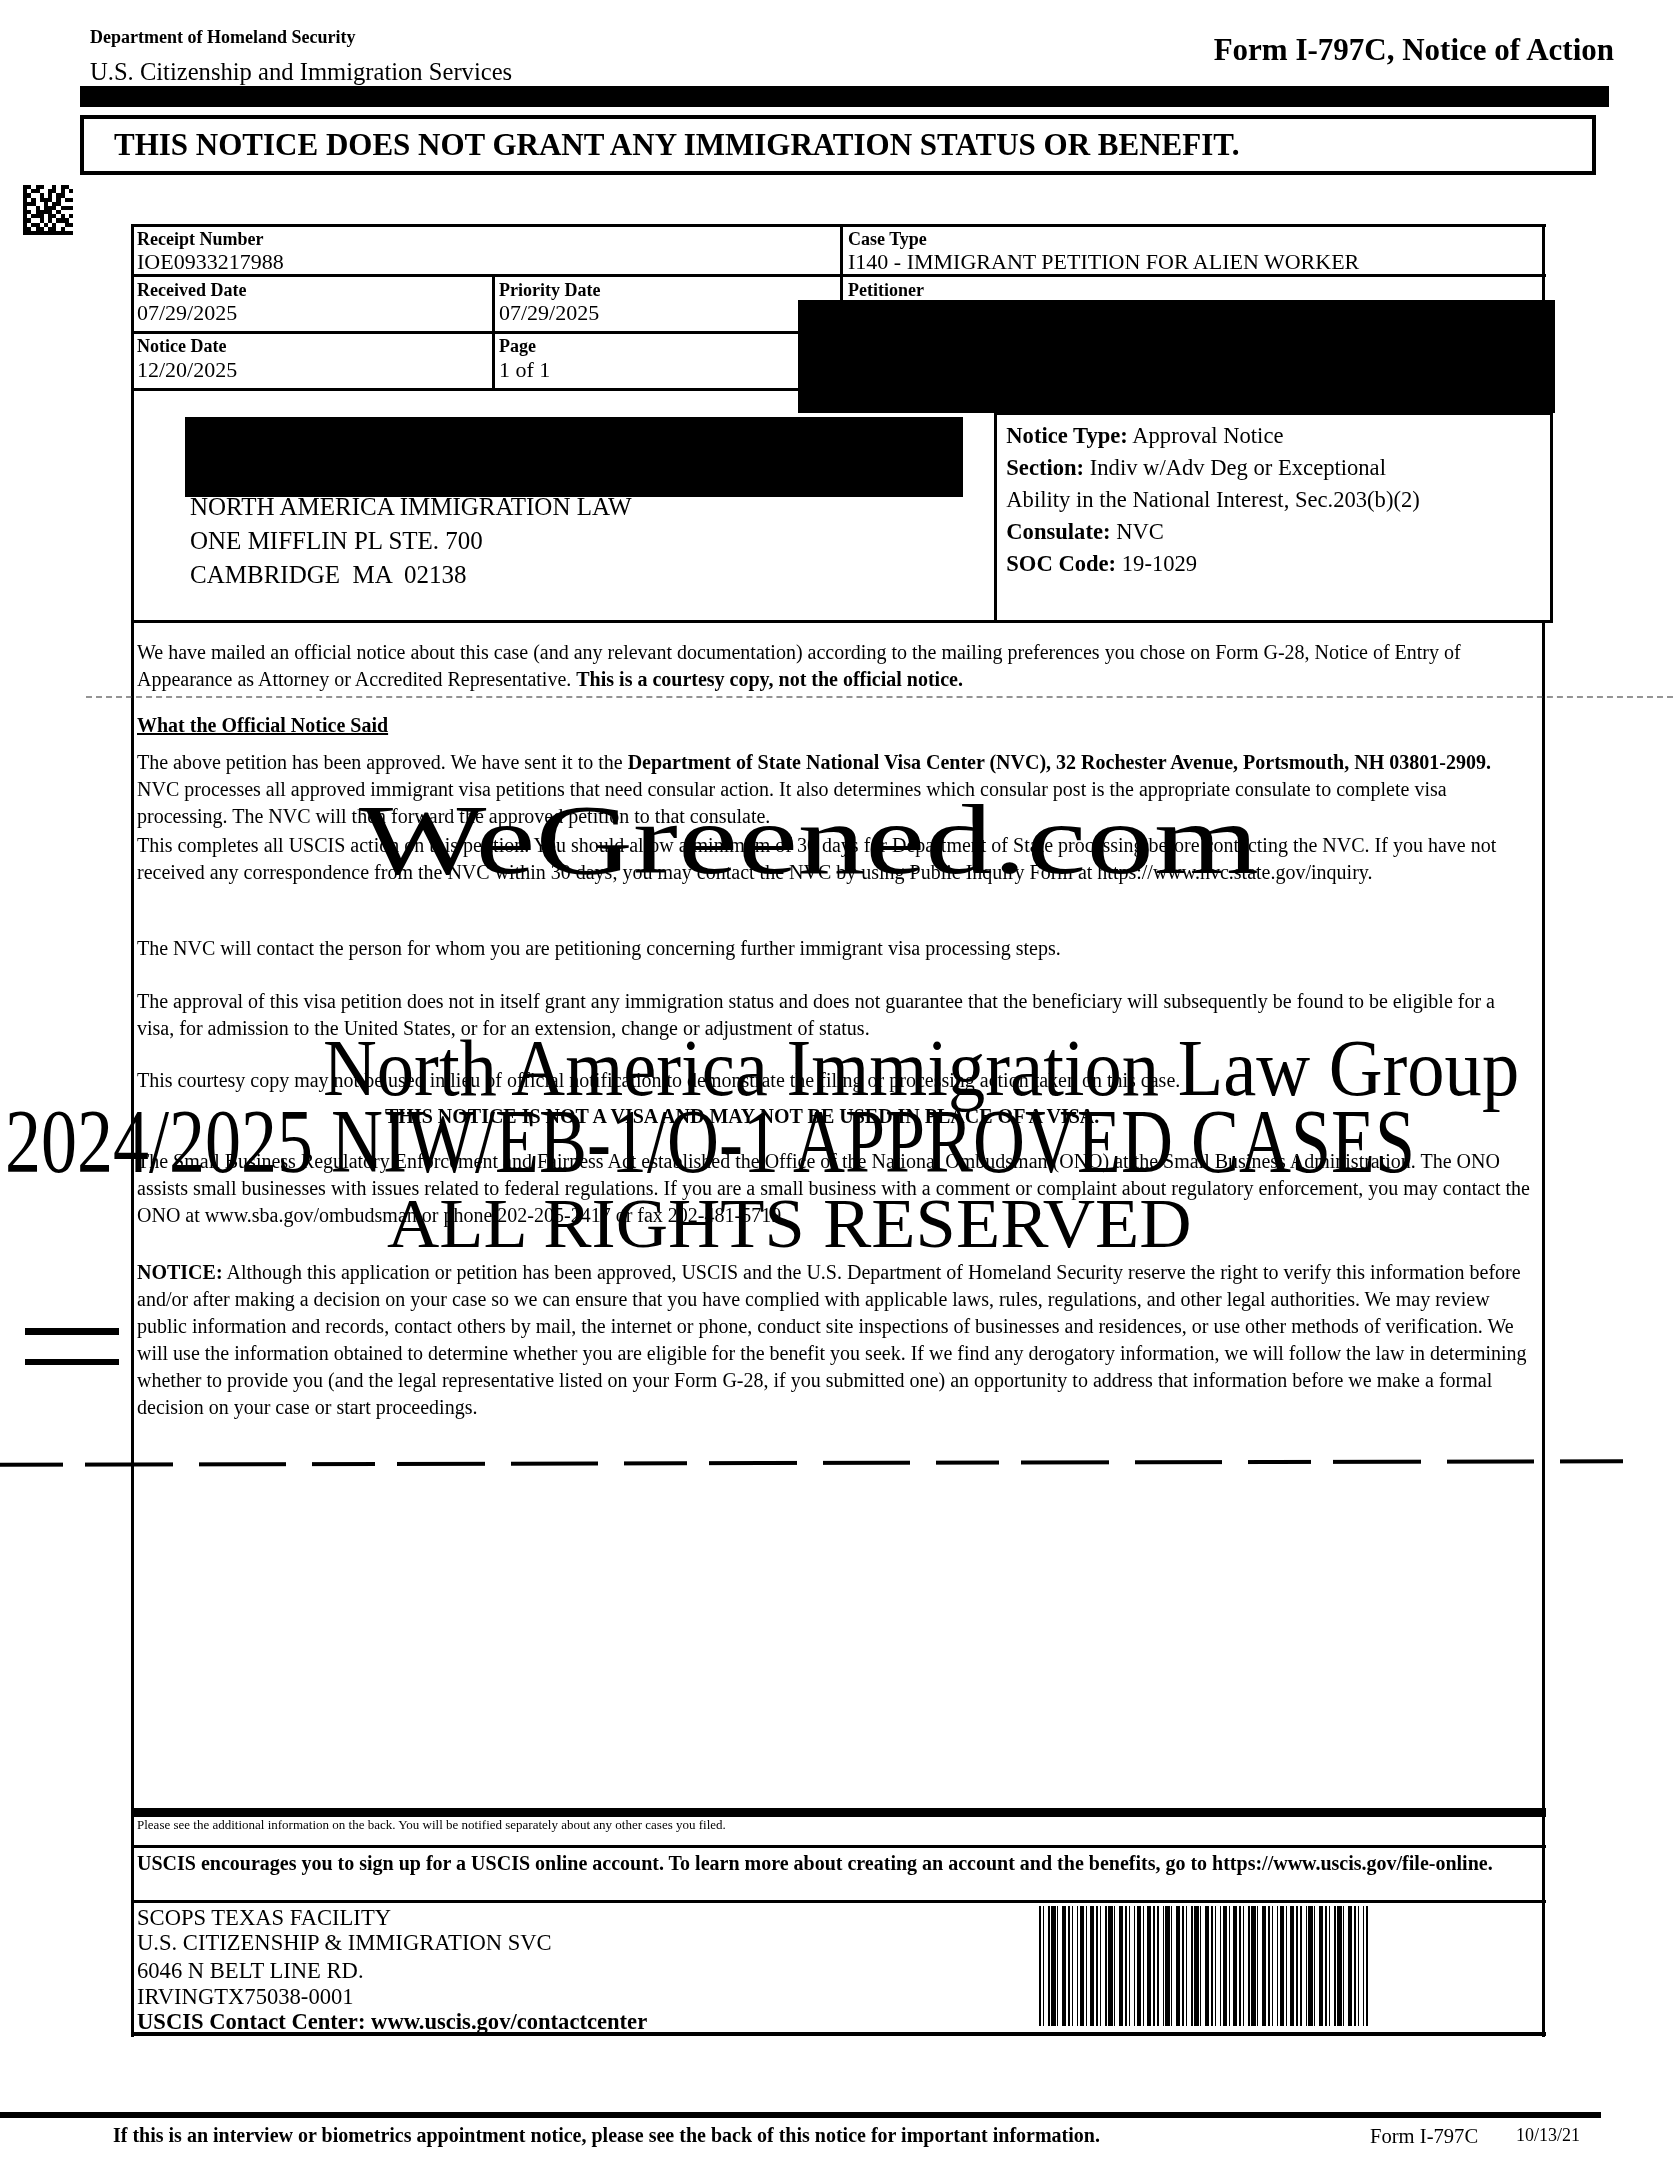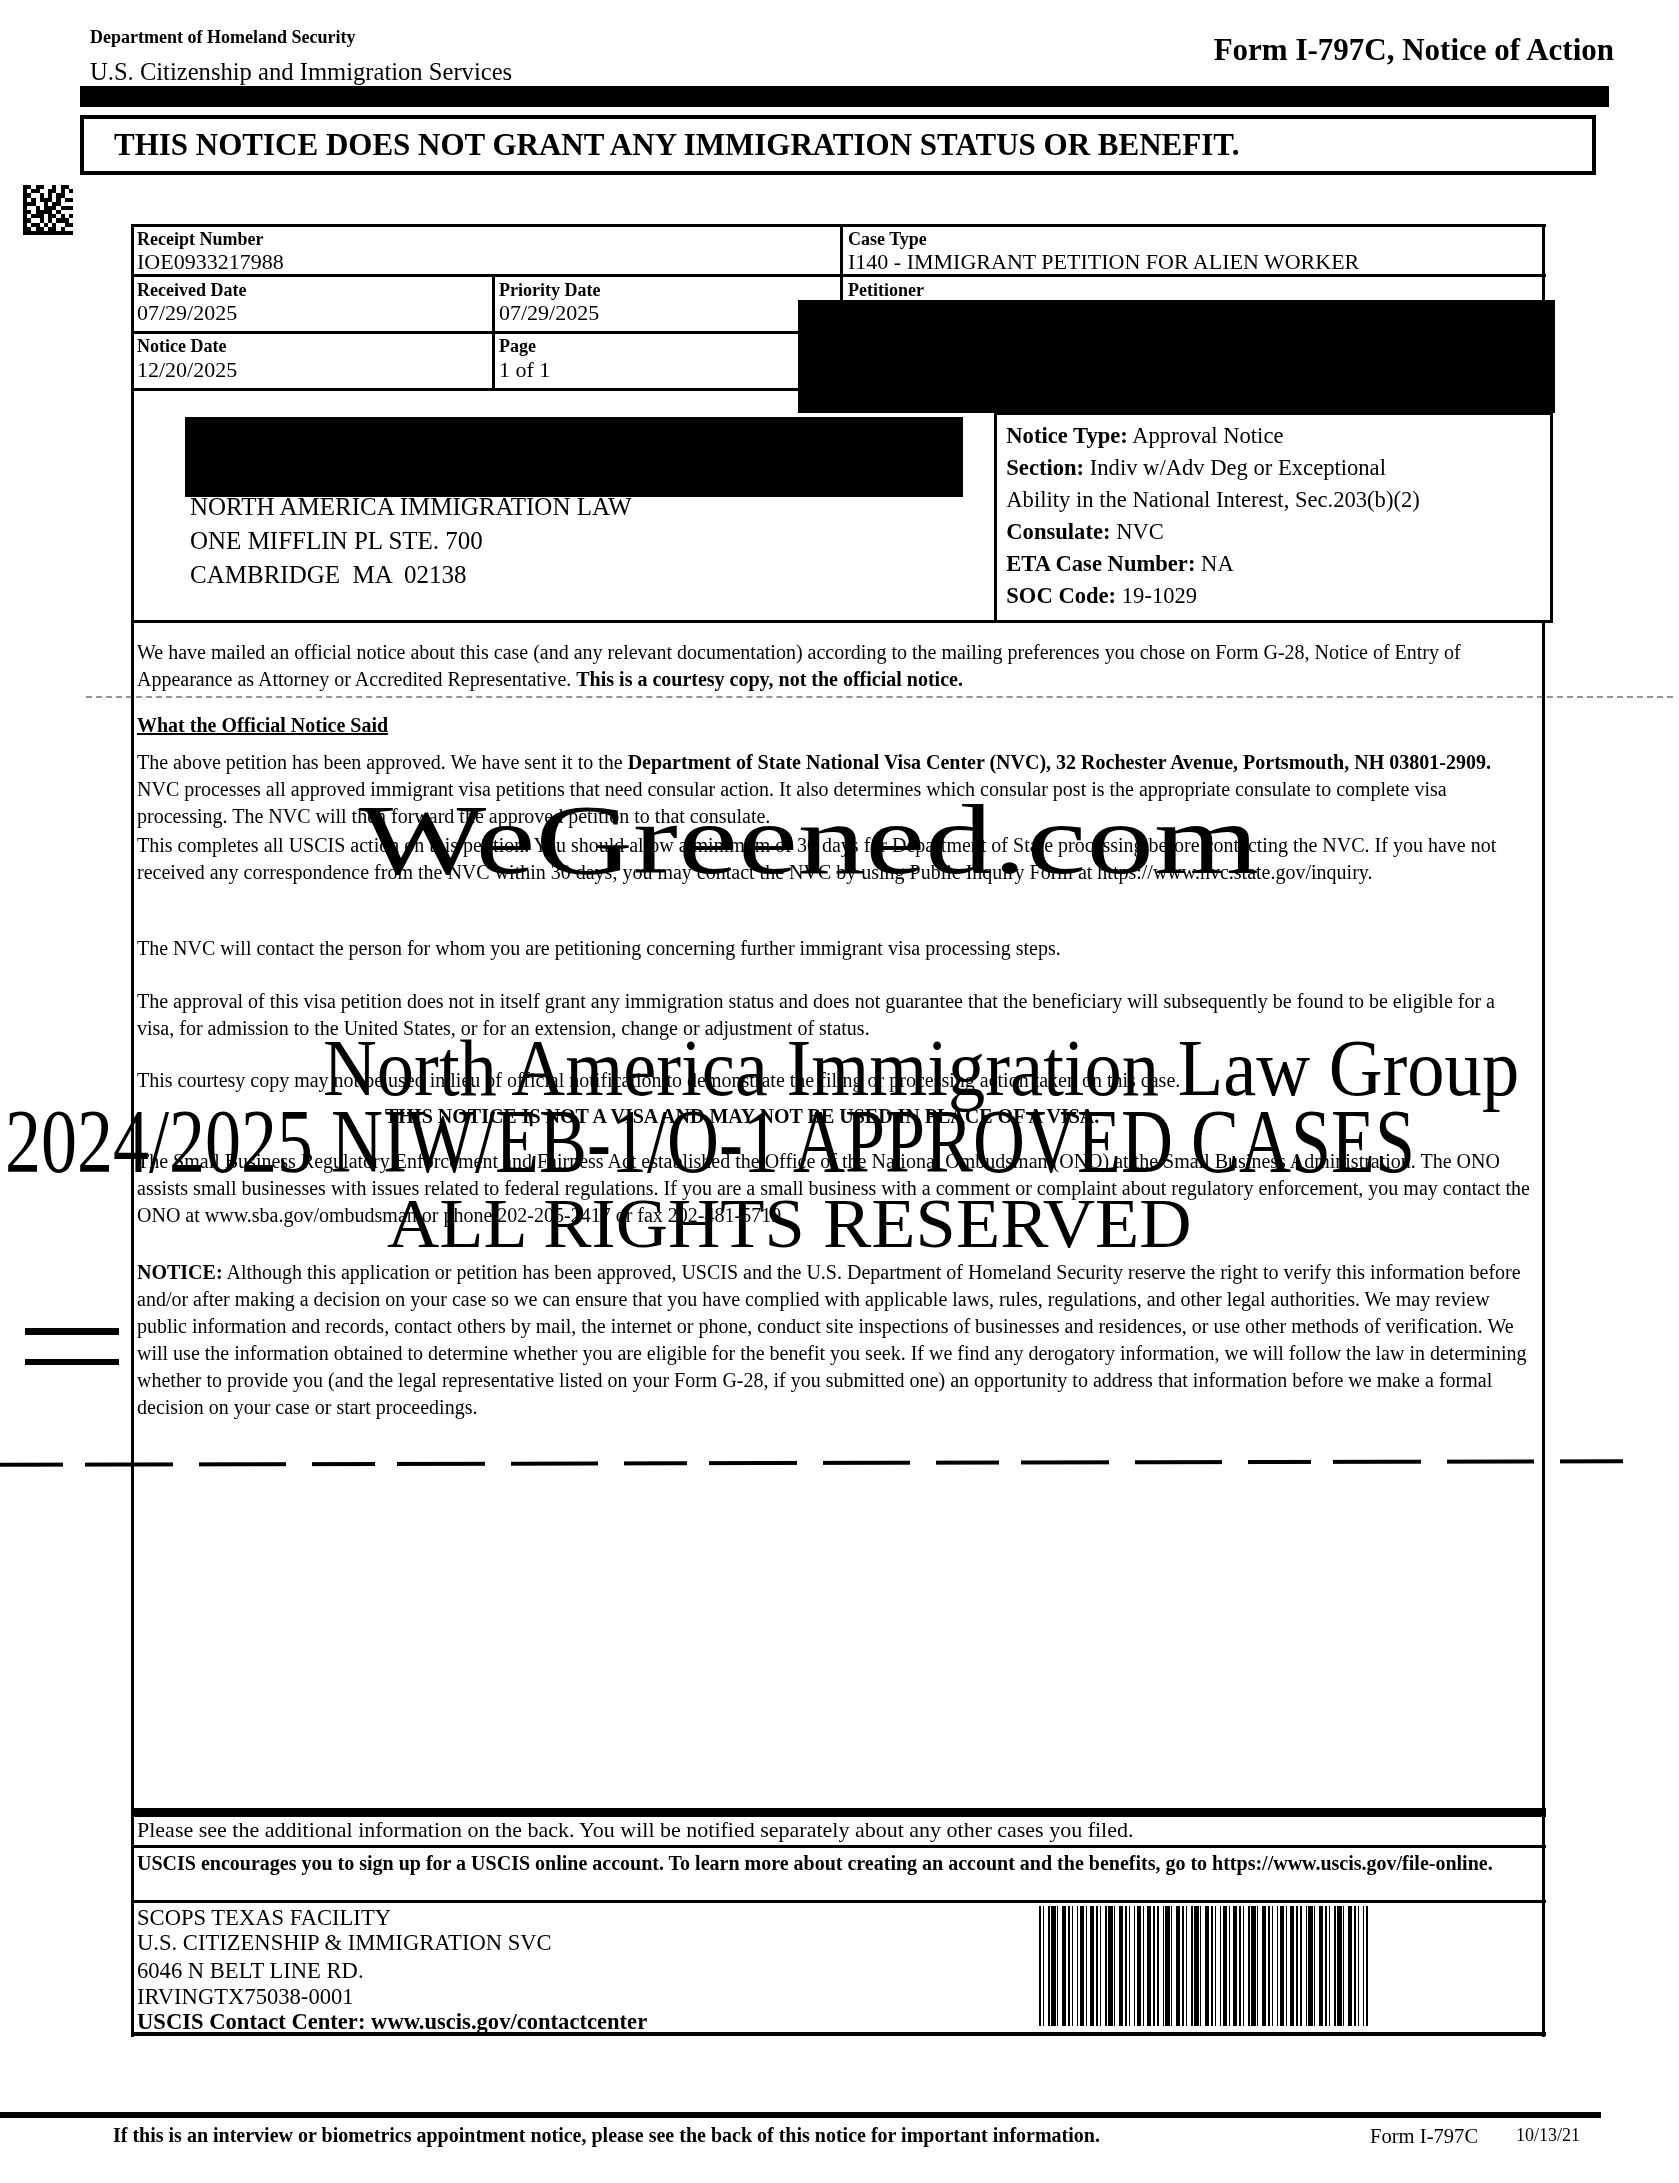--- a/index.html
+++ b/index.html
@@ -68,21 +68,21 @@
   .fold-line{
     position:absolute;left:0;top:1461px;width:1625px;height:4px;
     background:repeating-linear-gradient(90deg,
       #000 0 63px, transparent 63px 85px,
       #000 85px 173px, transparent 173px 199px,
       #000 199px 286px, transparent 286px 312px);
     transform:rotate(-0.12deg);
   }
   .margin-mark{position:absolute;left:24.6px;width:94px;background:#000;}
 
-  .row-text{position:absolute;left:137px;font-size:22px;}
+  .row-text{position:absolute;left:137px;font-size:13px;}
   .facility-line{position:absolute;left:137px;font-size:22.6px;}
 
   .barcode-1d{
     position:absolute;left:1039px;top:1906px;width:329px;height:120px;
     background:repeating-linear-gradient(90deg,
       #000 0 2px,#fff 2px 4px,#000 4px 5.3px,#fff 5.3px 9.3px,
       #000 9.3px 10.6px,#fff 10.6px 12px,#000 12px 16.6px,#fff 16.6px 18px,
       #000 18px 19px,#fff 19px 22.6px,#000 22.6px 26.6px,#fff 26.6px 28.6px);
   }
 
@@ -191,21 +191,20 @@
 
   <div class="addr-line pre" style="top:493px">NORTH AMERICA IMMIGRATION LAW</div>
   <div class="addr-line pre" style="top:527px">ONE MIFFLIN PL STE. 700</div>
   <div class="addr-line pre" style="top:561px">CAMBRIDGE  MA  02138</div>
 
   <div class="info-box">
     <div><span class="b">Notice Type:</span> <span>Approval Notice</span></div>
     <div><span class="b">Section:</span> <span class="prewrap">Indiv w/Adv Deg or Exceptional
 Ability in the National Interest, Sec.203(b)(2)</span></div>
     <div><span class="b">Consulate:</span> <span>NVC</span></div>
-    <div><span class="b">ETA Case Number:</span> <span>NA</span></div>
     <div><span class="b">SOC Code:</span> <span>19-1029</span></div>
   </div>
 
   <div class="body-p" style="top:639px"><span>We have mailed an official notice about this case (and any relevant documentation) according to the mailing preferences you chose on Form G-28, Notice of Entry of Appearance as Attorney or Accredited Representative. </span><span class="b">This is a courtesy copy, not the official notice.</span></div>
 
   <div class="scan-dash"></div>
 
   <div class="body-p heading-u" style="top:712px">What the Official Notice Said</div>
 
   <div class="body-p" style="top:749px"><span>The above petition has been approved. We have sent it to the </span><span class="b">Department of State National Visa Center (NVC), 32 Rochester Avenue, Portsmouth, NH 03801-2909.</span><span> NVC processes all approved immigrant visa petitions that need consular action. It also determines which consular post is the appropriate consulate to complete visa processing. The NVC will then forward the approved petition to that consulate.</span></div>

